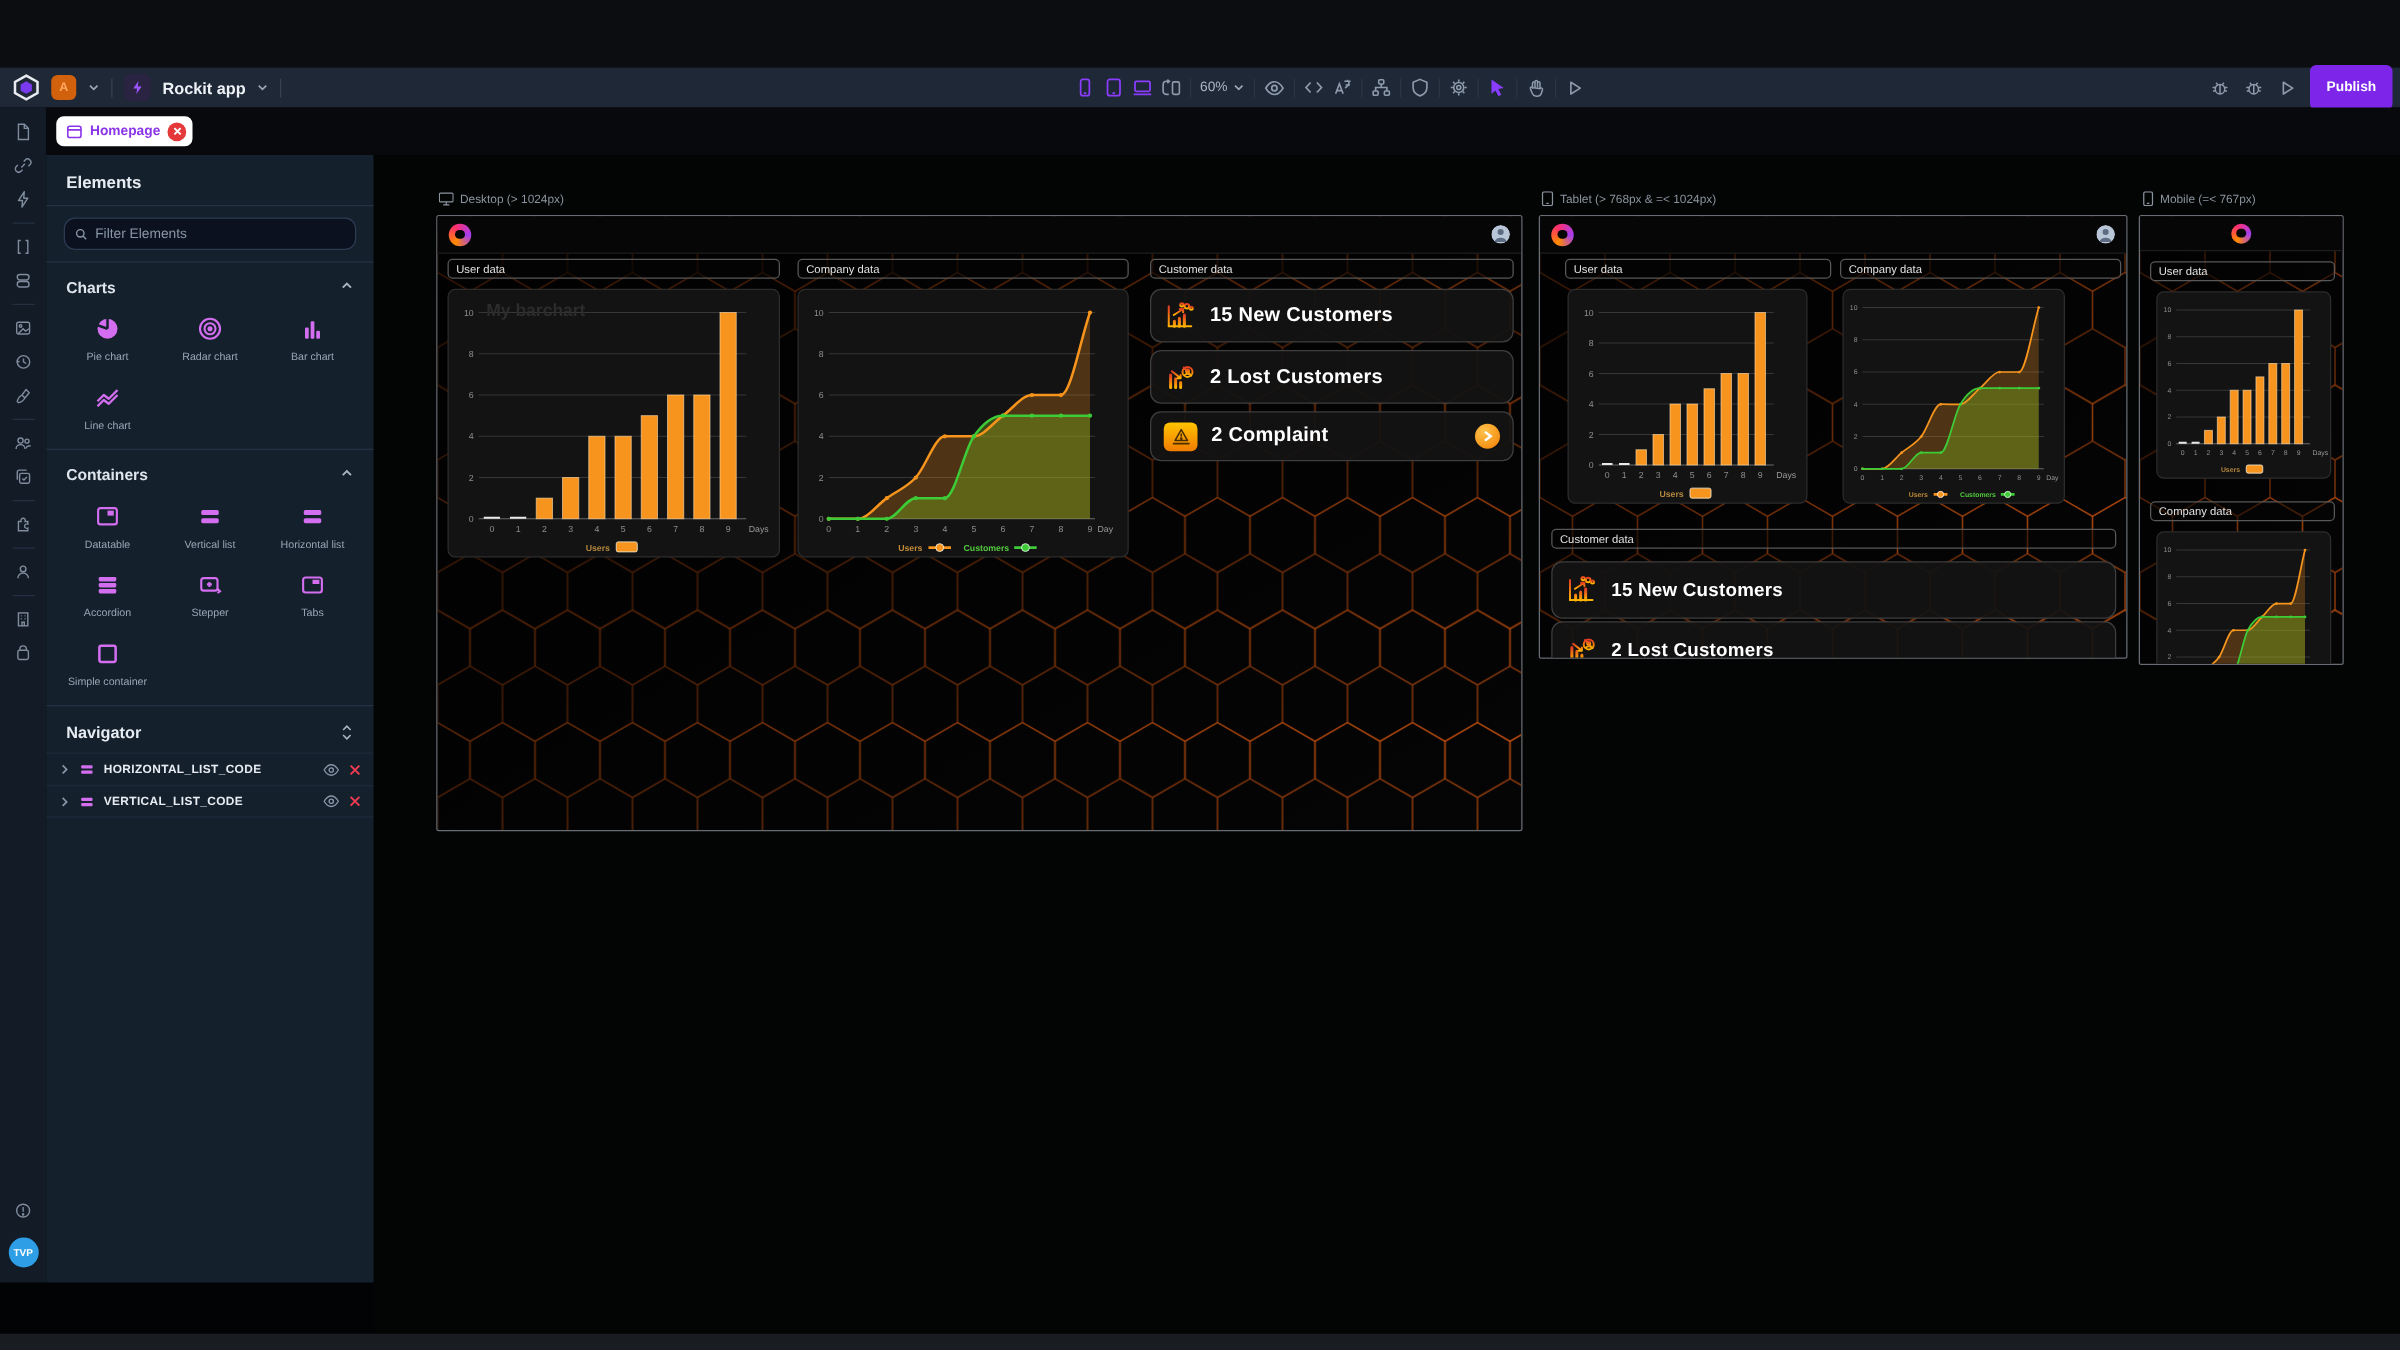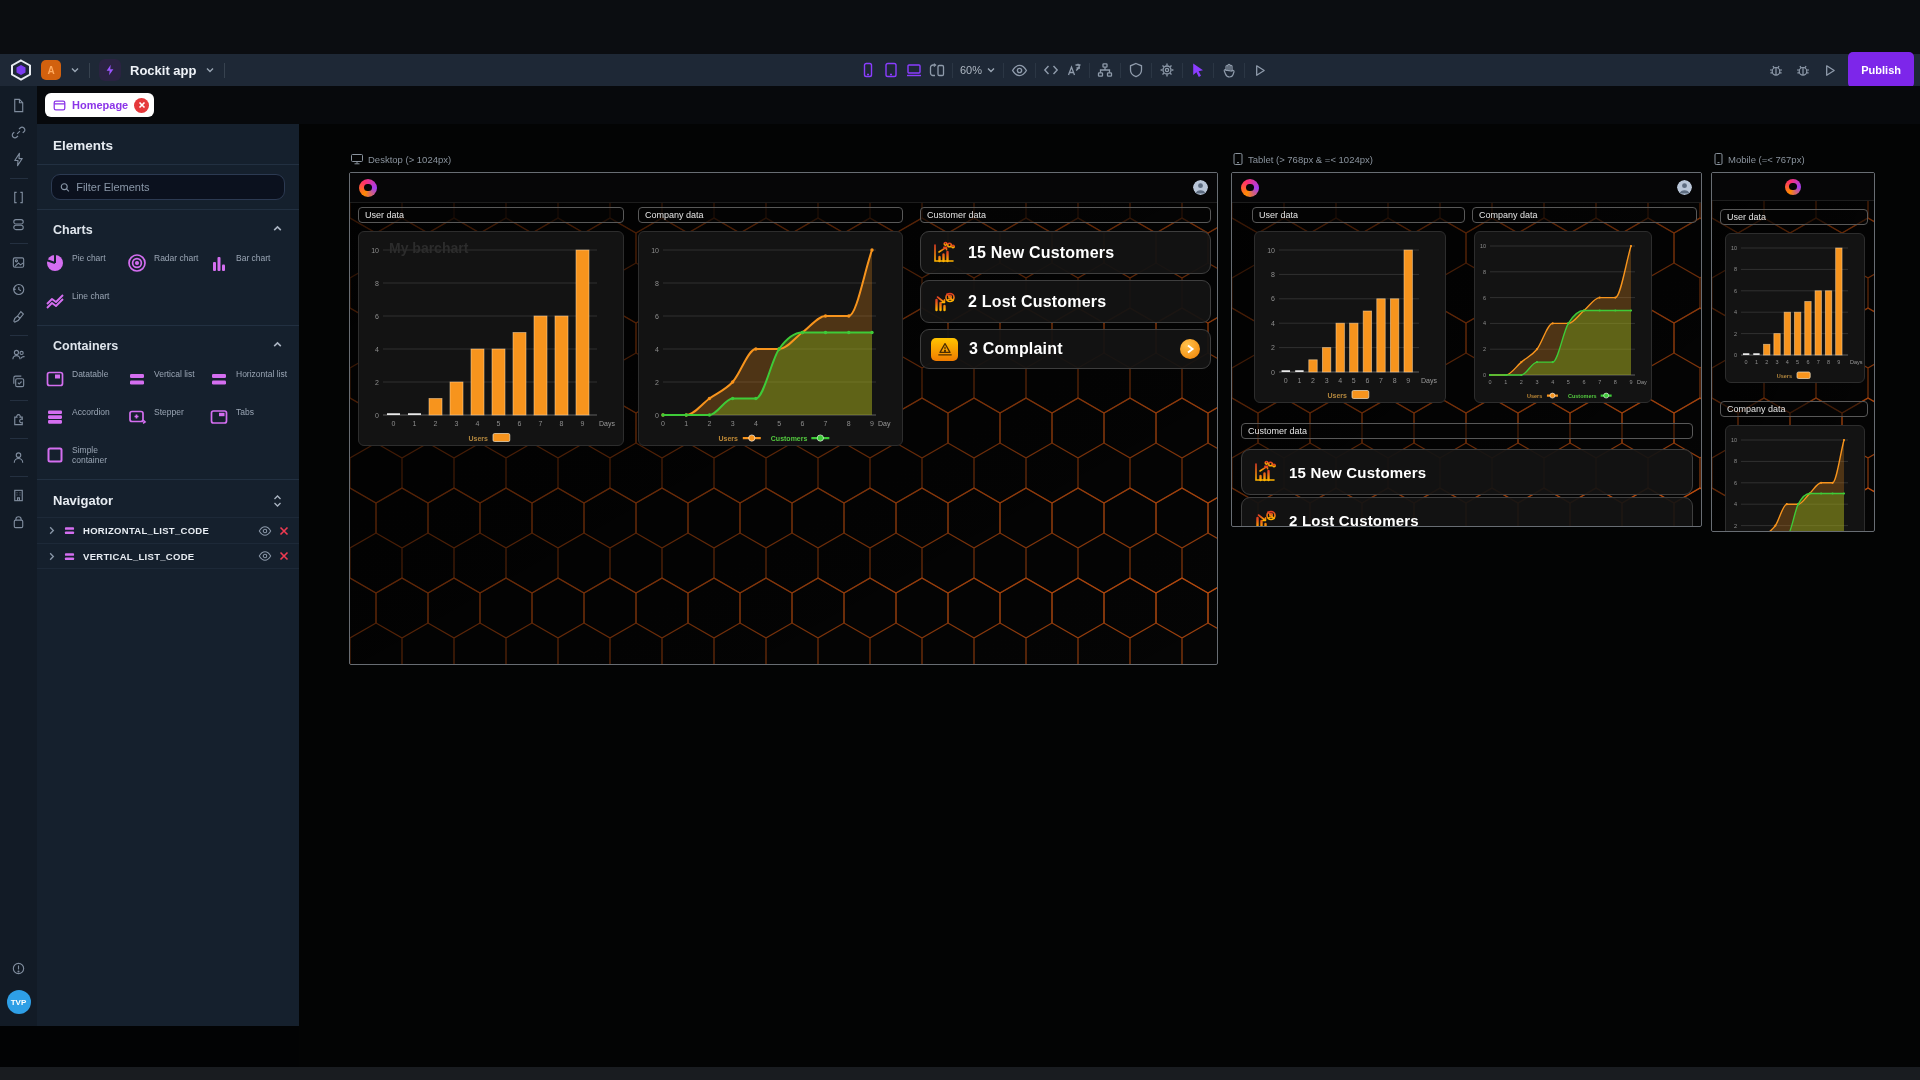--- a/index.html
+++ b/index.html
@@ -32,21 +32,21 @@
 .avatar-tvp{width:24px;height:24px;border-radius:50%;background:#2e9fe6;color:#fff;font-size:8px;font-weight:700;display:flex;align-items:center;justify-content:center;margin:8px 0 12px}
 .panel{position:absolute;left:37px;top:124px;width:262px;height:902px;background:#15202d}
 .panel-title{font-size:13.5px;font-weight:600;color:#e7ecf2;padding:14px 16px 11px}
 .pdivider{height:1px;background:#223041}
 .search{margin:9px 14px;height:26px;background:#0b111e;border:1px solid #2c3a52;border-radius:9px;display:flex;align-items:center;gap:6px;padding:0 8px}
 .search input{background:transparent;border:none;outline:none;color:#c7d0dc;font-size:11px;width:100%;font-family:"Liberation Sans",sans-serif}
 .search input::placeholder{color:#8a97a8}
 .sec-head{display:flex;justify-content:space-between;padding:13px 16px 8px;cursor:pointer}
 .sec-head .sec-label{font-size:12.5px;font-weight:700;color:#dfe5ec}
 .egrid{display:grid;grid-template-columns:repeat(3,1fr);padding:8px 8px 14px;row-gap:18px}
-.eitem{display:flex;flex-direction:row;gap:7px;cursor:pointer}
+.eitem{display:flex;flex-direction:column;align-items:center;gap:7px;cursor:pointer}
 .eitem .elabel{font-size:8.5px;color:#9aa5b4}
 .pic{color:#d46ef0;display:flex}
 .nav-head{display:flex;align-items:center;justify-content:space-between;padding:13px 16px 9px}
 .nav-head .sec-label{font-size:13px;font-weight:700;color:#e7ecf2}
 .nrow{height:26px;display:flex;align-items:center;gap:7px;padding:0 10px;border-top:1px solid #1d2938;cursor:pointer}
 .nrow:last-of-type{border-bottom:1px solid #1d2938}
 .nrow .nlabel{font-size:9.5px;font-weight:700;color:#e8edf3;letter-spacing:.3px;flex:1}
 .canvas{position:absolute;left:299px;top:124px;right:0;bottom:0;background:#030404;overflow:hidden}
 .pv-label{position:absolute;display:flex;gap:5px;align-items:center;color:#8b949e;font-size:9.5px}
 .frame{position:absolute;background:#050505;border:1px solid #686d73;border-radius:2px;overflow:hidden}
@@ -673,21 +673,21 @@
     </div>
     <div class="stat-card" style="left:570px;top:156px;width:291px;height:40px">
       <span class="complaint-tile">
           <svg width="20" height="17" viewBox="0 0 24 20" fill="none" stroke="#4a2d00" stroke-width="1.5" stroke-linejoin="round">
             <path d="M12 3 L18 13.5 H6 Z"></path>
             <path d="M12 6.8 V9.8"></path>
             <circle cx="12" cy="11.7" r="0.6" fill="#4a2d00"></circle>
             <path d="M4 16.5 H20"></path>
           </svg>
         </span>
-      <span class="stat-text">3 Complaint</span>
+      <span class="stat-text">2 Complaint</span>
       <span class="arrow-btn">
           <svg width="10" height="10" viewBox="0 0 10 10" fill="none" stroke="#fff" stroke-width="2">
             <path d="M3 1.5 L7.5 5 L3 8.5"></path>
           </svg>
         </span>
     </div>
   </div>
 
   <div class="pv-label" style="left:934px;top:29px">
     <svg width="10" height="12" viewBox="0 0 10 12" fill="none" stroke="#8b949e" stroke-width="1">

